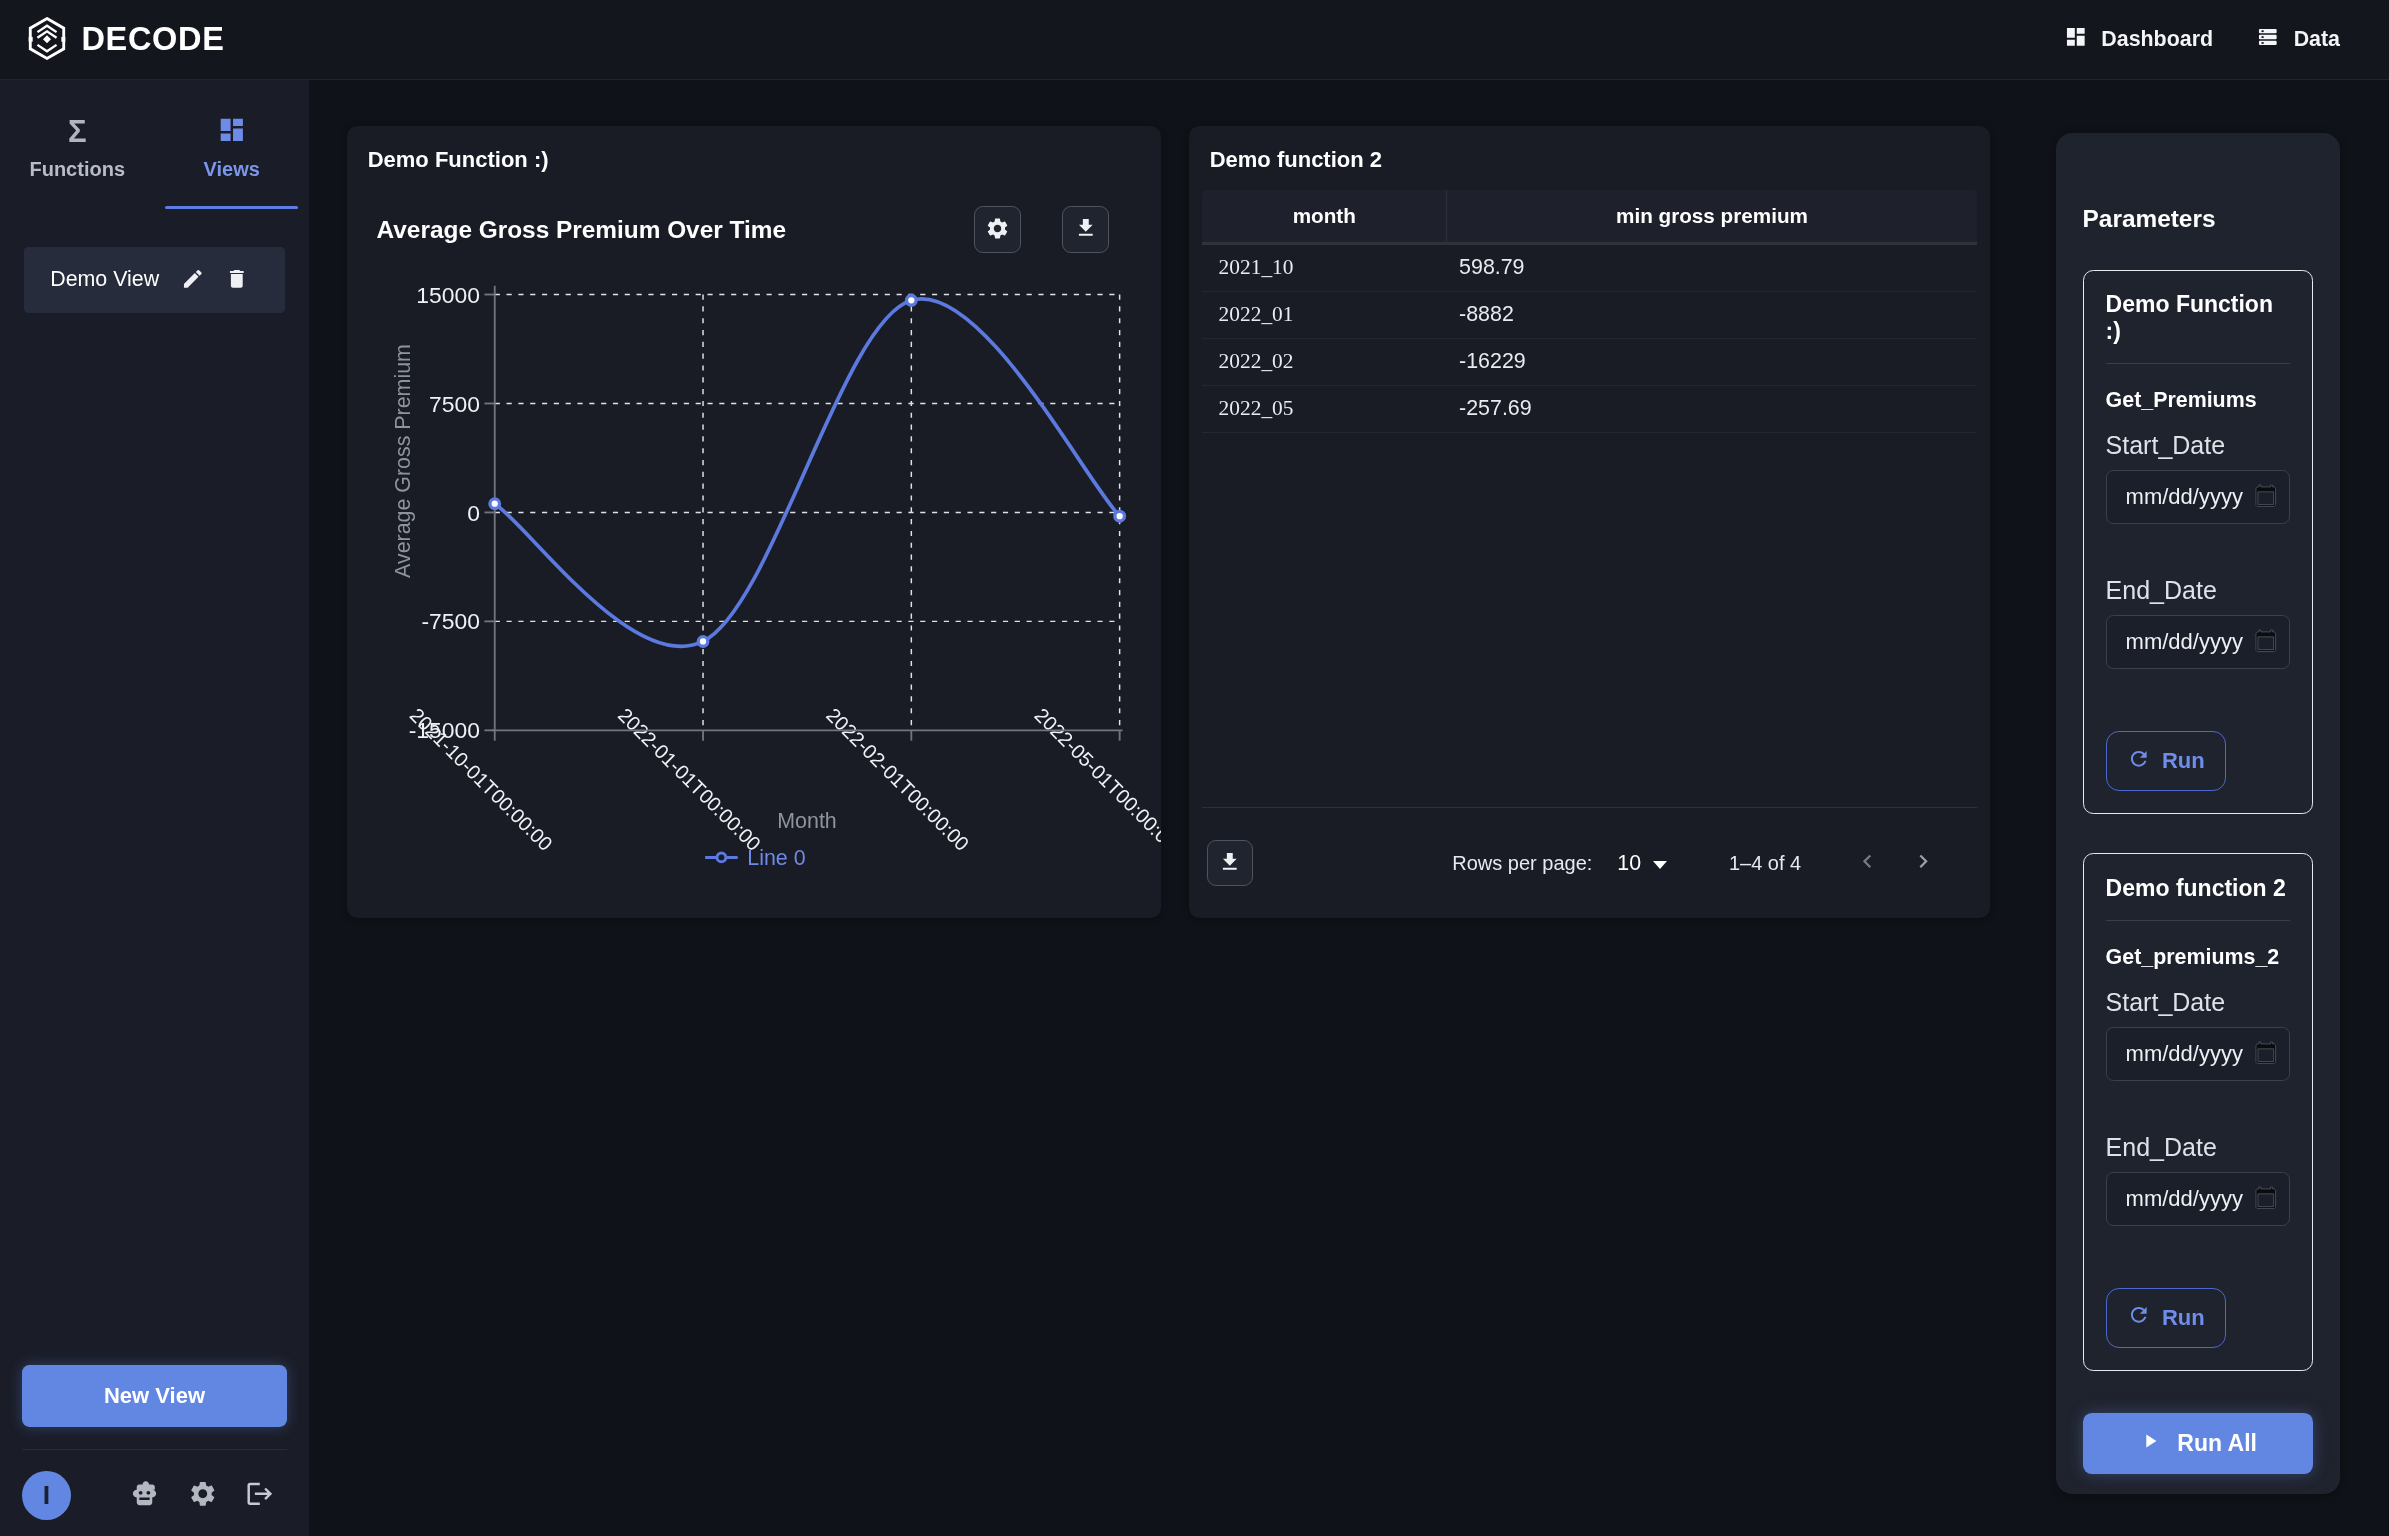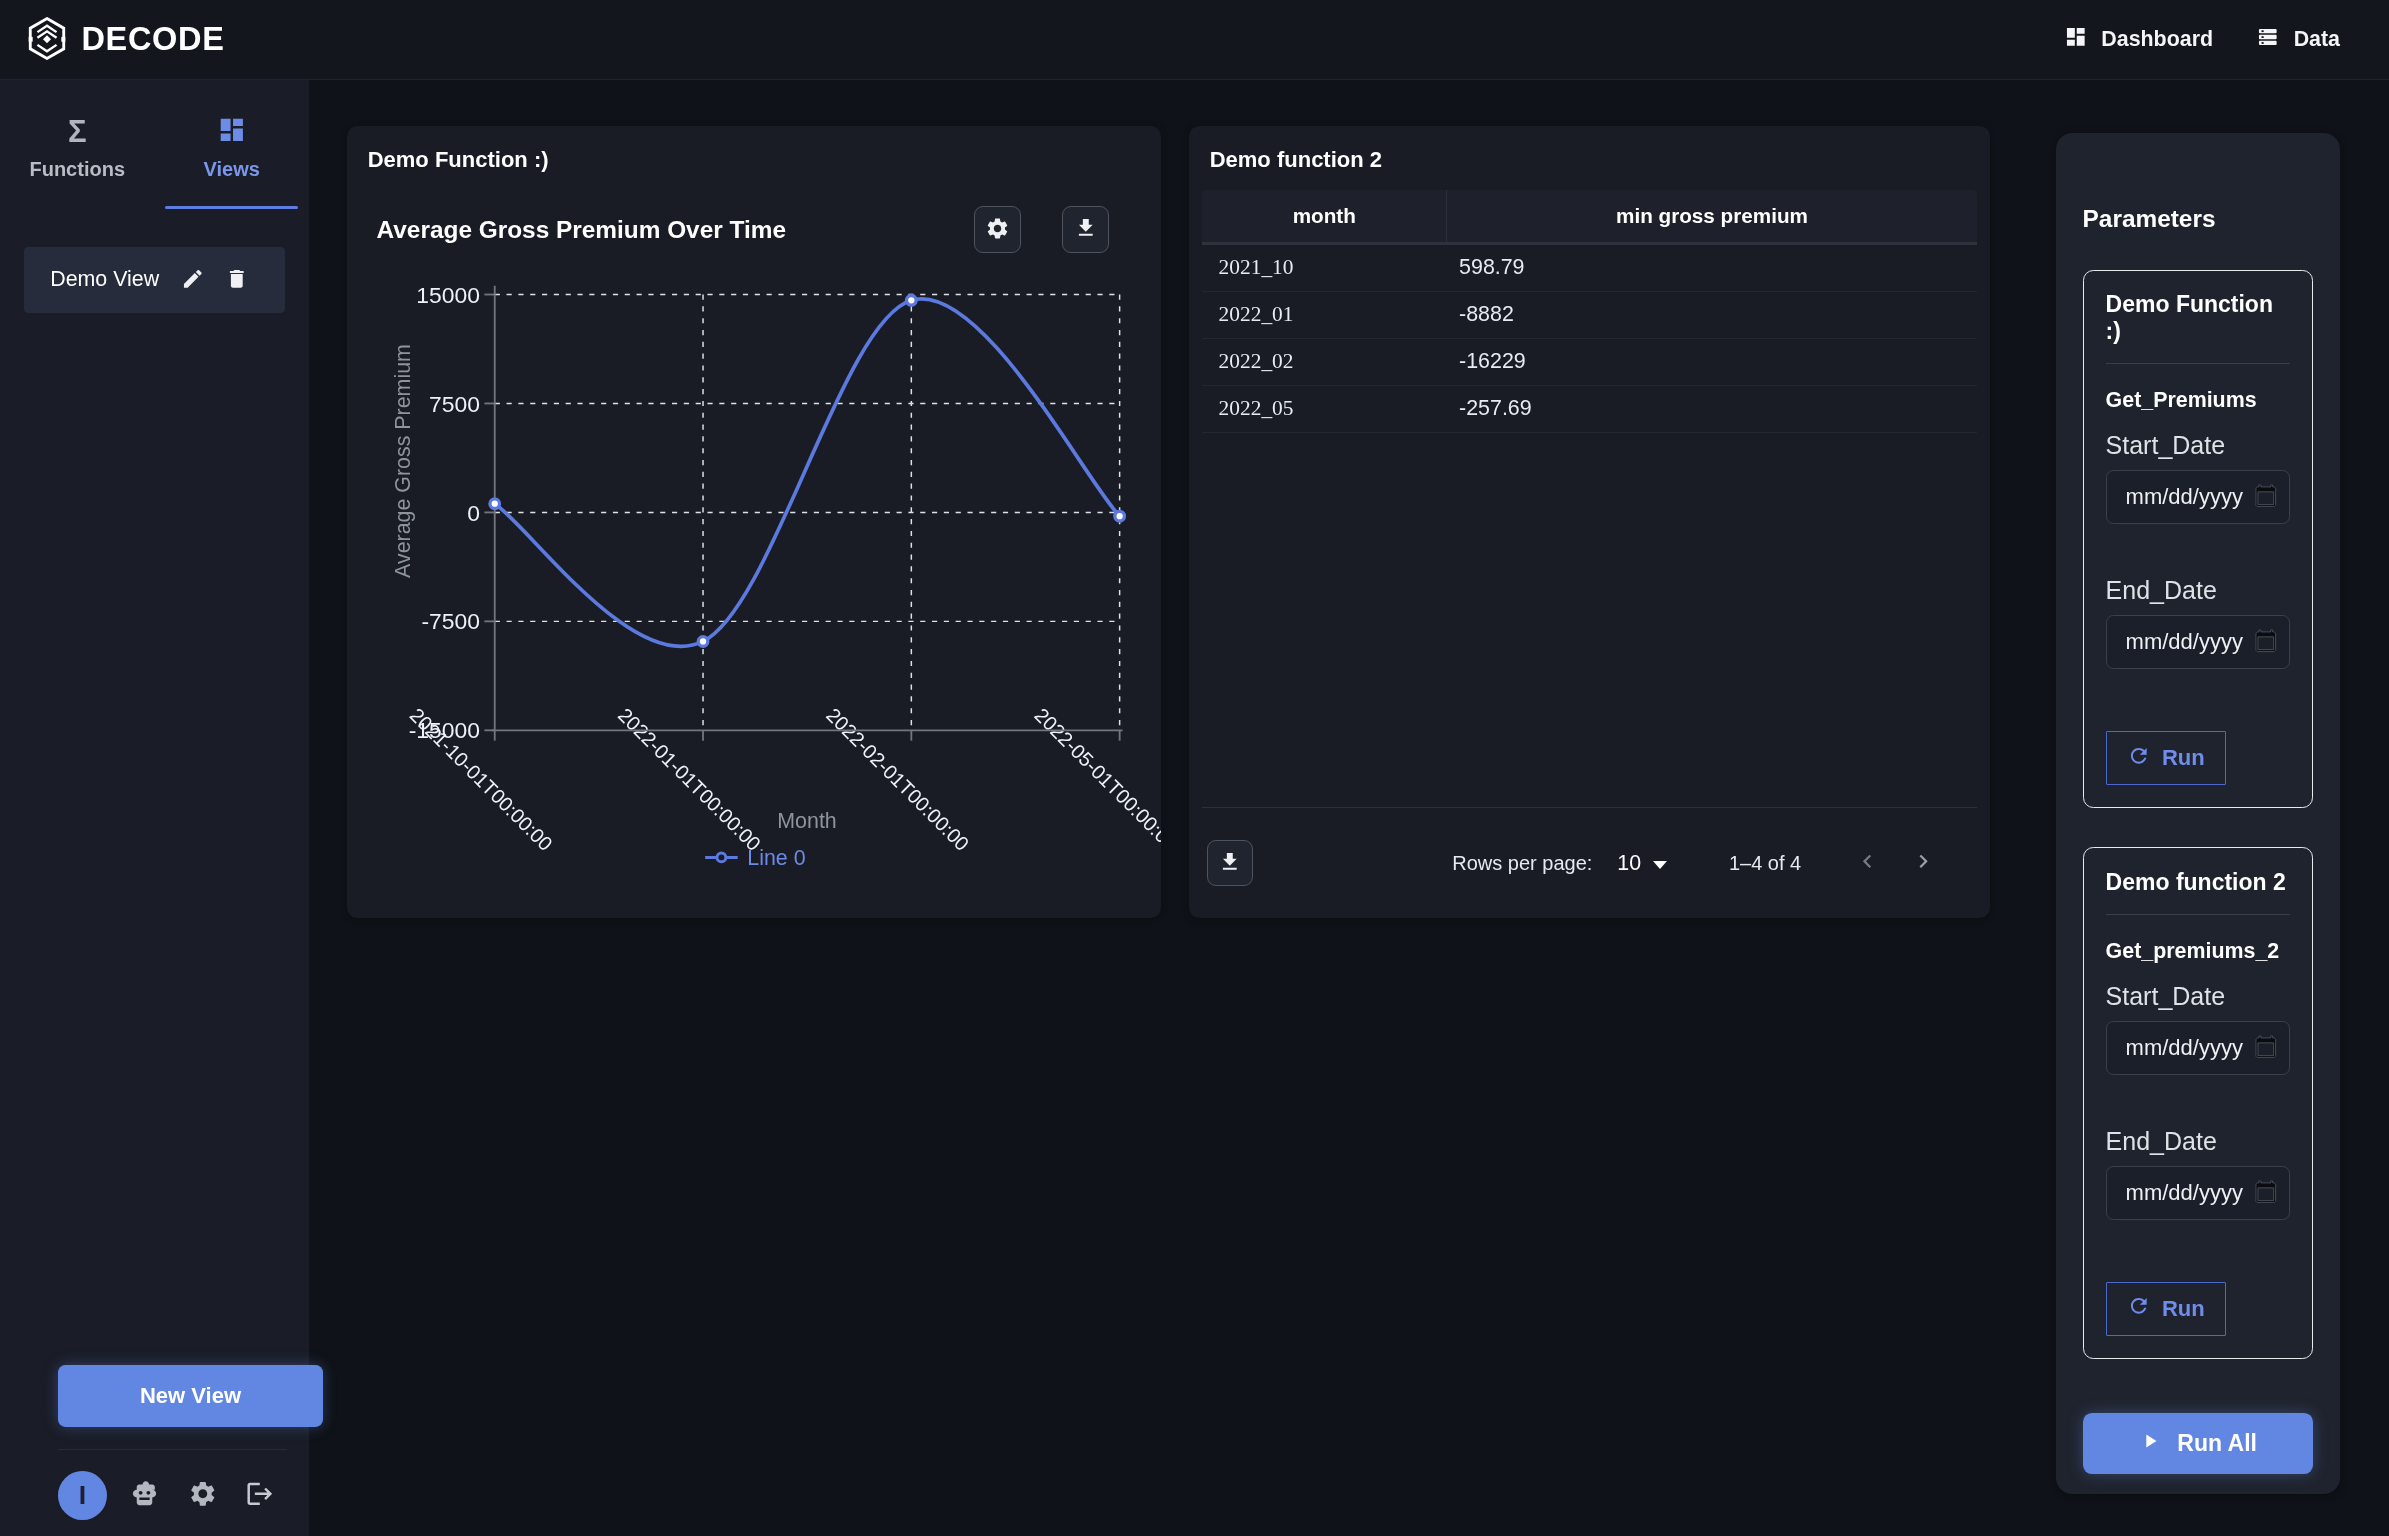--- a/index.html
+++ b/index.html
@@ -21,21 +21,21 @@
   .tabs { display:flex; padding-top:35px; }
   .tab { width:50%; display:flex; flex-direction:column; align-items:center; gap:10.3px; cursor:pointer; }
   .tab::after { content:""; width:133px; height:3px; background:transparent; margin-top:14.8px; border-radius:1.5px; }
   .tab.active::after { background:#5d7de2; }
   .tab-label { font-size:20px; font-weight:600; color:#b7bcc5; }
   .tab.active .tab-label { color:#7b96ea; }
   .sigma-glyph { font-size:31px; font-weight:700; color:#b0b5bf; line-height:1; height:32.5px; display:flex; align-items:center; }
   .view-item { margin:38px 23.6px 0; height:66px; background:#272c3c; border-radius:4.4px; display:flex; align-items:center; padding:0 37px 0 26.6px; cursor:pointer; }
   .view-label { color:#ffffff; font-size:21.4px; }
   .view-actions { margin-left:auto; display:flex; gap:20.7px; align-items:center; }
-  .sidebar-bottom { margin-top:auto; padding-bottom:16.3px;padding-left:36px; }
+  .sidebar-bottom { margin-top:auto; padding-bottom:16.3px; }
   .new-view-btn { display:flex; align-items:center; justify-content:center; margin:0 22px; width:265px; height:62px; background:#6287e2; color:#fff; font-size:22px; font-weight:700; border:none; border-radius:7.4px; cursor:pointer; font-family:inherit; box-shadow:0 0 13.3px rgba(98,135,226,.35); }
   .sidebar-divider { height:1.5px; background:#272b36; margin:22px 22px 0; }
   .sidebar-foot { display:flex; align-items:center; padding:20.7px 34px 0 22px; }
   .avatar { width:49px; height:49px; border-radius:50%; background:#6287e2; color:#1b2132; font-weight:700; font-size:26.6px; display:flex; align-items:center; justify-content:center; cursor:pointer; }
   .foot-icons { margin-left:auto; display:flex; gap:28px; align-items:center; }
   .foot-icons svg { cursor:pointer; }
 
   
   .main { flex:1; min-width:0; padding:46px 0 0 38px; }
   .cards-row { display:flex; gap:28px; }
@@ -78,21 +78,21 @@
   .params-title { color:#fff; font-size:24.4px; font-weight:700;margin-top:45px; }
   .param-card { border:1.5px solid #e8eaee; border-radius:10.3px; margin-top:37px; padding:20.7px 22px 22px; }
   .param-card.second { margin-top:39px; }
   .pc-title { color:#fff; font-size:23px; font-weight:700; }
   .pc-divider { height:1.5px; background:#3a3e49; margin-top:17.7px; }
   .pc-fn { color:#fff; font-size:21.4px; font-weight:600; margin-top:23.6px; }
   .field-label { color:#dfe2e8; font-size:25px; margin-top:17.7px; }
   .field-label.end { margin-top:52px; }
   .date-input { margin-top:10.3px; height:54px; width:100%; border:1.5px solid #3b404d; border-radius:7.4px; background:#1b1f29; display:flex; align-items:center; padding:0 11.8px 0 19px; cursor:text; }
   .date-text { color:#eef0f4; font-size:22px; flex:1; }
-  .run-btn { margin-top:62px; width:120px; height:54px; border:1.5px solid #4c68cf; border-radius:1px; background:transparent; color:#708dec; font-size:22px; font-weight:700; display:flex; align-items:center; justify-content:center; gap:11.8px; cursor:pointer; font-family:inherit; }
+  .run-btn { margin-top:62px; width:120px; height:60px; border:1.5px solid #4c68cf; border-radius:13px; background:transparent; color:#708dec; font-size:22px; font-weight:700; display:flex; align-items:center; justify-content:center; gap:11.8px; cursor:pointer; font-family:inherit; }
   .run-all-btn { margin-top:auto; height:61px; background:#6287e2; border:none; border-radius:8.9px; color:#fff; font-size:23px; font-weight:700; display:flex; align-items:center; justify-content:center; gap:16.3px; cursor:pointer; font-family:inherit; box-shadow:0 0 14.8px rgba(98,135,226,.35); }
 </style>
 </head>
 <body>
 
 <div class="app">
 
   <header class="navbar">
     <div class="brand">
       <span>

